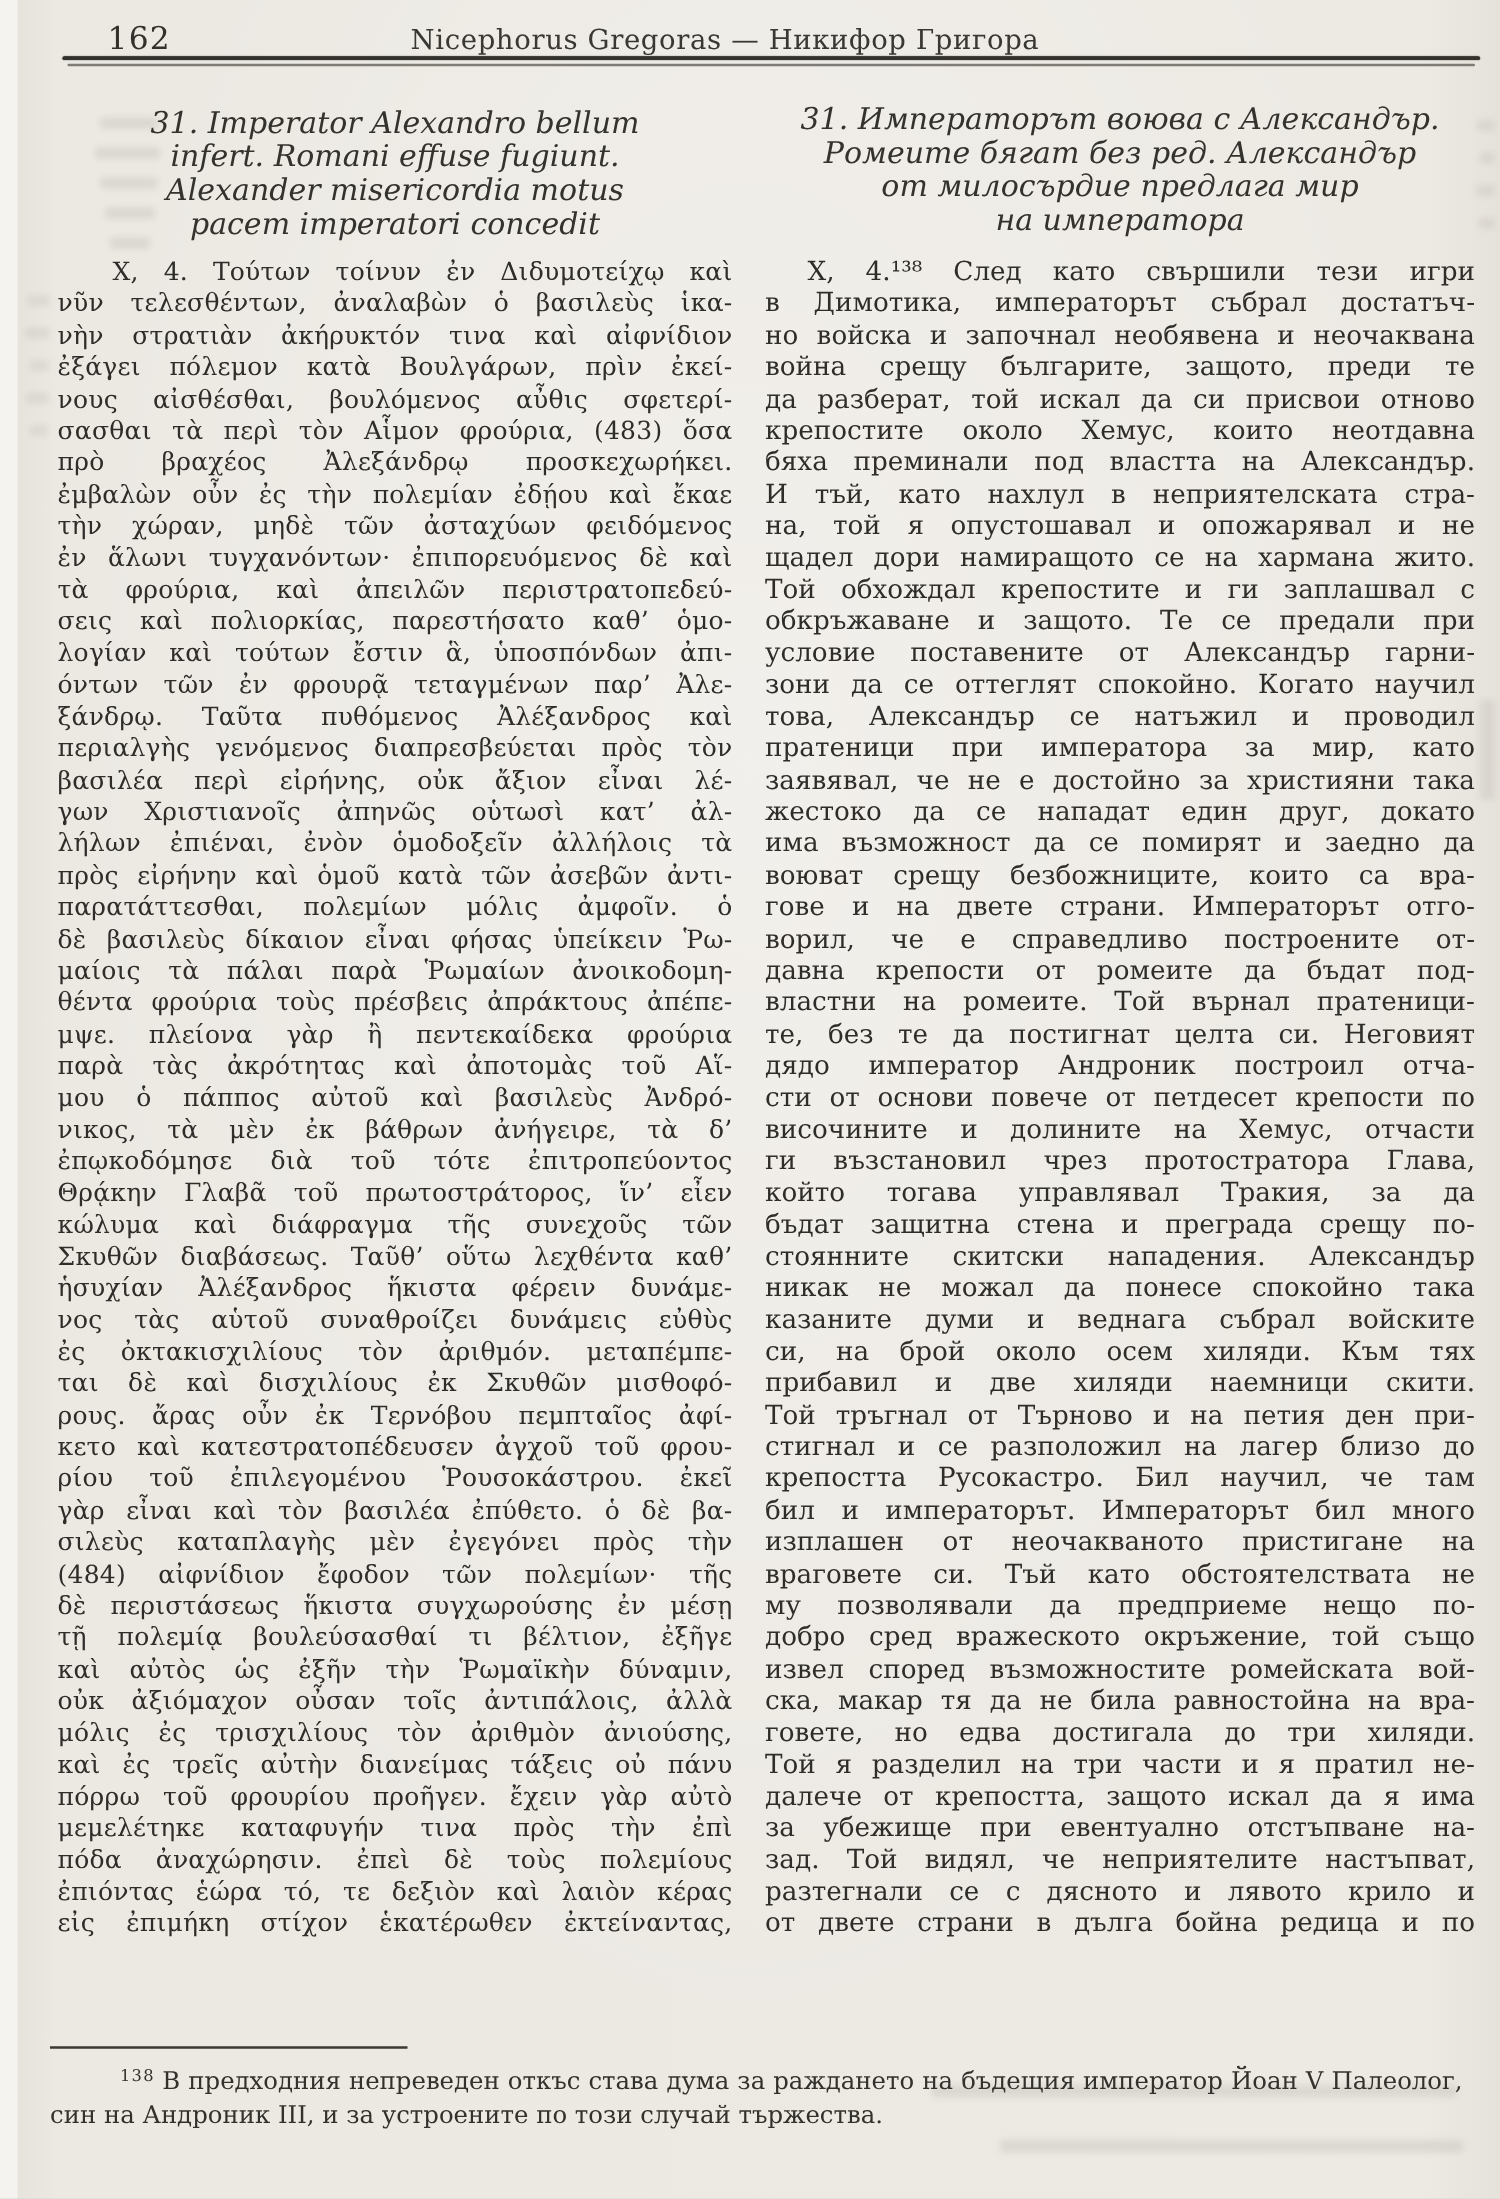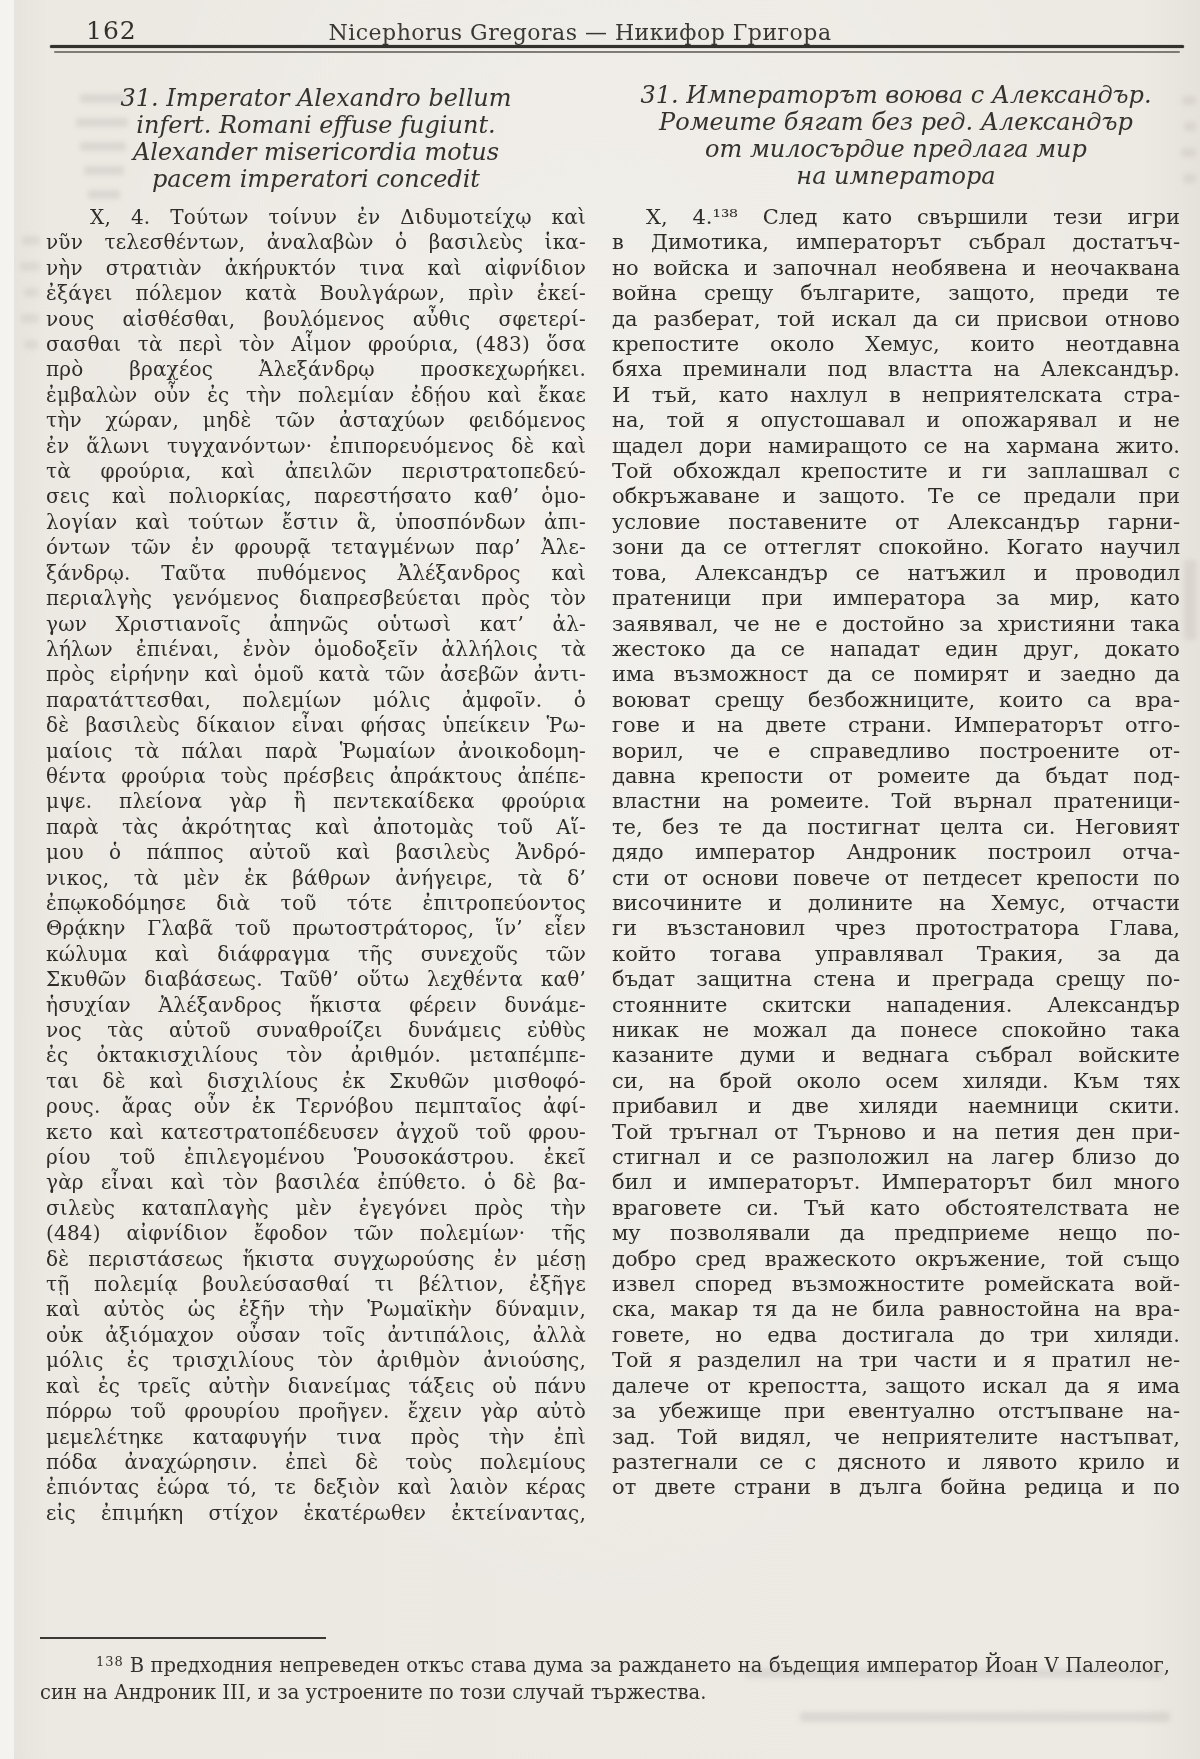--- a/index.html
+++ b/index.html
@@ -89,20 +89,21 @@
         <div class="line">πρὸ βραχέος Ἀλεξάνδρῳ προσκεχωρήκει.</div>
         <div class="line">ἐμβαλὼν οὖν ἐς τὴν πολεμίαν ἐδῄου καὶ ἔκαε</div>
         <div class="line">τὴν χώραν, μηδὲ τῶν ἀσταχύων φειδόμενος</div>
         <div class="line">ἐν ἅλωνι τυγχανόντων· ἐπιπορευόμενος δὲ καὶ</div>
         <div class="line">τὰ φρούρια, καὶ ἀπειλῶν περιστρατοπεδεύ-</div>
         <div class="line">σεις καὶ πολιορκίας, παρεστήσατο καθ’ ὁμο-</div>
         <div class="line">λογίαν καὶ τούτων ἔστιν ἃ, ὑποσπόνδων ἀπι-</div>
         <div class="line">όντων τῶν ἐν φρουρᾷ τεταγμένων παρ’ Ἀλε-</div>
         <div class="line">ξάνδρῳ. Ταῦτα πυθόμενος Ἀλέξανδρος καὶ</div>
         <div class="line">περιαλγὴς γενόμενος διαπρεσβεύεται πρὸς τὸν</div>
+        <div class="line">βασιλέα περὶ εἰρήνης, οὐκ ἄξιον εἶναι λέ-</div>
         <div class="line">γων Χριστιανοῖς ἀπηνῶς οὑτωσὶ κατ’ ἀλ-</div>
         <div class="line">λήλων ἐπιέναι, ἐνὸν ὁμοδοξεῖν ἀλλήλοις τὰ</div>
         <div class="line">πρὸς εἰρήνην καὶ ὁμοῦ κατὰ τῶν ἀσεβῶν ἀντι-</div>
         <div class="line">παρατάττεσθαι, πολεμίων μόλις ἀμφοῖν. ὁ</div>
         <div class="line">δὲ βασιλεὺς δίκαιον εἶναι φήσας ὑπείκειν Ῥω-</div>
         <div class="line">μαίοις τὰ πάλαι παρὰ Ῥωμαίων ἀνοικοδομη-</div>
         <div class="line">θέντα φρούρια τοὺς πρέσβεις ἀπράκτους ἀπέπε-</div>
         <div class="line">μψε. πλείονα γὰρ ἢ πεντεκαίδεκα φρούρια</div>
         <div class="line">παρὰ τὰς ἀκρότητας καὶ ἀποτομὰς τοῦ Αἵ-</div>
         <div class="line">μου ὁ πάππος αὐτοῦ καὶ βασιλεὺς Ἀνδρό-</div>
@@ -174,21 +175,23 @@
         <div class="line">ги възстановил чрез протостратора Глава,</div>
         <div class="line">който тогава управлявал Тракия, за да</div>
         <div class="line">бъдат защитна стена и преграда срещу по-</div>
         <div class="line">стоянните скитски нападения. Александър</div>
         <div class="line">никак не можал да понесе спокойно така</div>
         <div class="line">казаните думи и веднага събрал войските</div>
         <div class="line">си, на брой около осем хиляди. Към тях</div>
         <div class="line">прибавил и две хиляди наемници скити.</div>
         <div class="line">Той тръгнал от Търново и на петия ден при-</div>
         <div class="line">стигнал и се разположил на лагер близо до</div>
+        <div class="line">крепостта Русокастро. Бил научил, че там</div>
         <div class="line">бил и императорът. Императорът бил много</div>
+        <div class="line">изплашен от неочакваното пристигане на</div>
         <div class="line">враговете си. Тъй като обстоятелствата не</div>
         <div class="line">му позволявали да предприеме нещо по-</div>
         <div class="line">добро сред вражеското окръжение, той също</div>
         <div class="line">извел според възможностите ромейската вой-</div>
         <div class="line">ска, макар тя да не била равностойна на вра-</div>
         <div class="line">говете, но едва достигала до три хиляди.</div>
         <div class="line">Той я разделил на три части и я пратил не-</div>
         <div class="line">далече от крепостта, защото искал да я има</div>
         <div class="line">за убежище при евентуално отстъпване на-</div>
         <div class="line">зад. Той видял, че неприятелите настъпват,</div>

